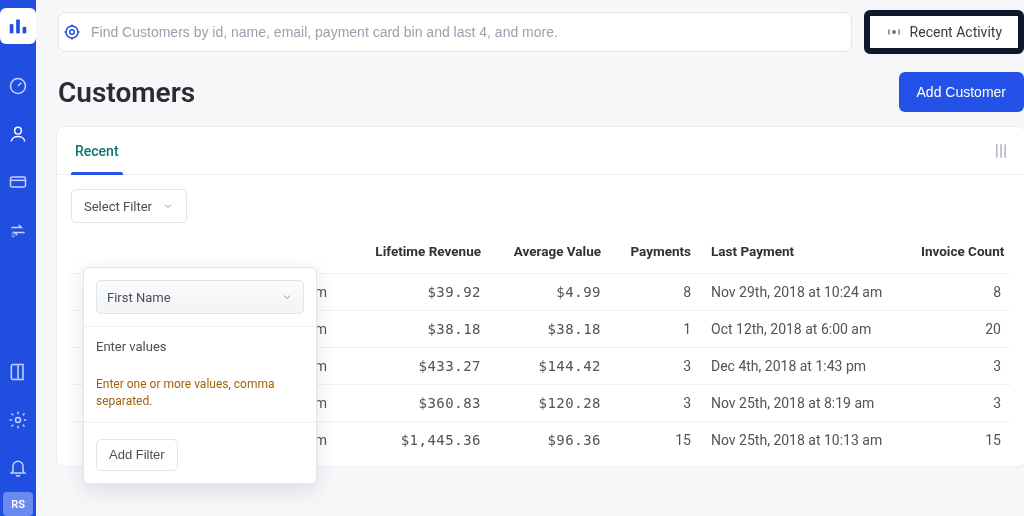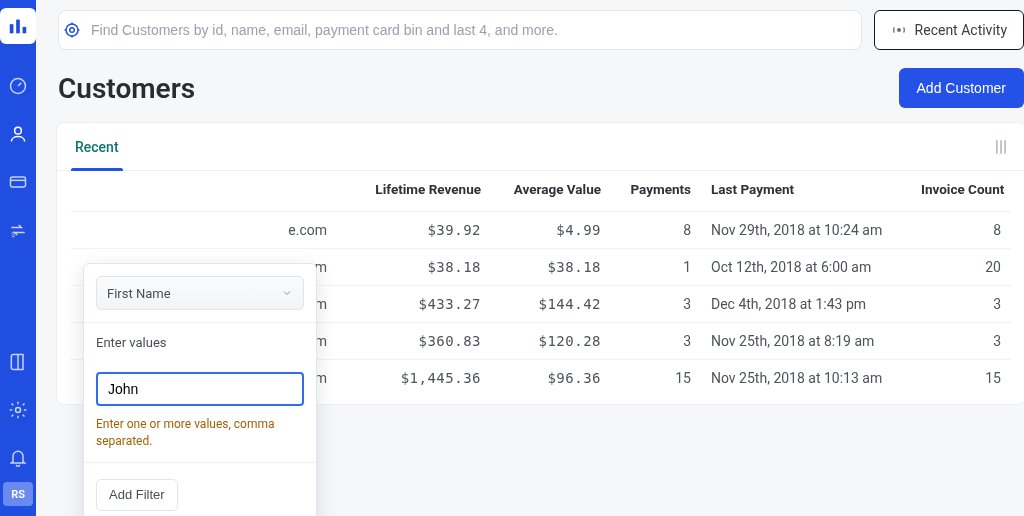--- a/index.html
+++ b/index.html
@@ -5,28 +5,28 @@
   * { box-sizing: border-box; margin: 0; padding: 0; }
   html, body { width: 1024px; height: 516px; font-family: -apple-system, BlinkMacSystemFont, "Segoe UI", Roboto, Helvetica, Arial, sans-serif; overflow: hidden; background:#f6f7f9; }
   .app { display:flex; width:100%; height:100%; }
   .sidebar { width:60px; background:#1f4ee0; display:flex; flex-direction:column; align-items:center; padding-top:8px; }
   .logo-box { width:36px; height:36px; background:#fff; border-radius:6px; display:flex; align-items:center; justify-content:center; margin-bottom:18px; }
   .logo-box svg { width:22px; height:22px; }
   .side-icon { width:32px; height:32px; display:flex; align-items:center; justify-content:center; color:#c6d2f9; margin:8px 0; border-radius:6px; cursor:pointer; }
   .side-icon.active { color:#fff; }
   .side-icon svg { width:20px; height:20px; stroke:currentColor; fill:none; stroke-width:1.8; }
   .side-spacer { flex:1; }
-  .side-badge { width:30px; height:24px; border-radius:4px; background:#6a8af0; color:#fff; font-size:11px; font-weight:600; display:flex; align-items:center; justify-content:center; margin-bottom:10px; }
+  .side-badge { width:30px; height:24px; border-radius:4px; background:#6a8af0; color:#fff; font-size:11px; font-weight:600; display:flex; align-items:center; justify-content:center; }
   .main { flex:1; display:flex; flex-direction:column; }
   .topbar { display:flex; gap:12px; padding:10px 22px 0 22px; align-items:center; }
   .search { flex:1; height:40px; border:1px solid #e3e6ec; border-radius:8px; background:#fff; display:flex; align-items:center; padding:0 4px; }
   .search svg { width:18px; height:18px; color:#2451e8; margin-right:10px; }
   .search input { border:none; outline:none; font-size:14px; flex:1; color:#333; }
   .search input::placeholder { color:#9aa1ad; }
-  .recent-act { height:40px; border:1px solid #0f172a; border-radius:6px; background:#fff; display:flex; align-items:center; padding:16px 16px; font-size:14px; color:#393c42; cursor:pointer; }
+  .recent-act { height:40px; border:6px solid #0f172a; border-radius:6px; background:#fff; display:flex; align-items:center; padding:16px 16px; font-size:14px; color:#393c42; cursor:pointer; }
   .recent-act svg { width:16px; height:16px; margin-right:8px; color:#6b7280; }
   .page-head { display:flex; align-items:center; justify-content:space-between; padding:18px 22px 14px 22px; }
   .page-title { font-size:28px; font-weight:600; color:#2a2c31; }
   .add-btn { background:#2451e8; color:#fff; border:none; border-radius:6px; height:40px; padding:0 18px; font-size:14px; font-weight:500; cursor:pointer; }
   .card { margin:0 20px 16px 20px; background:#fff; border:1px solid #eceef2; border-radius:8px; position:relative; }
   .tabs { display:flex; align-items:center; border-bottom:1px solid #eceef2; padding:0 14px; height:48px; }
   .tab { font-size:14px; color:#9aa1ad; padding:0 4px; height:100%; display:flex; align-items:center; cursor:pointer; position:relative; }
   .tab.active { color:#0f766e; font-weight:500;text-align:right; }
   .tab.active::after { content:""; position:absolute; left:0; right:0; bottom:-1px; height:3px; background:#2451e8; border-radius:2px 2px 0 0; }
   .tabs-spacer { flex:1; }
@@ -138,20 +138,28 @@
     </div>
 
     <div class="card">
       <div class="tabs">
         <div class="tab active">Recent</div>
         <div class="tabs-spacer"></div>
         <svg class="col-toggle" viewBox="0 0 24 24" fill="none" stroke="currentColor" stroke-width="2">
             <path d="M7 4v16M12 4v16M17 4v16"></path>
           </svg>
       </div>
+      <div class="filterbar">
+        <div class="select-filter">
+          <span>Select Filter</span>
+          <svg viewBox="0 0 24 24" fill="none" stroke="currentColor" stroke-width="2">
+              <path d="M6 9l6 6 6-6"></path>
+            </svg>
+        </div>
+      </div>
 
       <div class="table-wrap">
         <table class="data">
           <colgroup>
             <col style="width:280px">
               <col style="width:140px">
               <col style="width:120px">
               <col style="width:90px">
               <col style="width:210px">
               <col style="width:100px">
@@ -216,23 +224,20 @@
           <div class="field-select">
             <span>First Name</span>
             <svg viewBox="0 0 24 24" fill="none" stroke="currentColor" stroke-width="2">
                 <path d="M6 9l6 6 6-6"></path>
               </svg>
           </div>
         </div>
         <div class="pop-divider"></div>
         <div class="pop-section">
           <div class="pop-label">Enter values</div>
-          <div class="input-wrap">
-            <input class="pop-input" type="text" value="John" style="">
-          </div>
           <div class="pop-hint">Enter one or more values, comma separated.</div>
         </div>
         <div class="pop-divider"></div>
         <div class="pop-section">
           <button class="add-filter">Add Filter</button>
         </div>
       </div>
 
     </div>
   </div>

